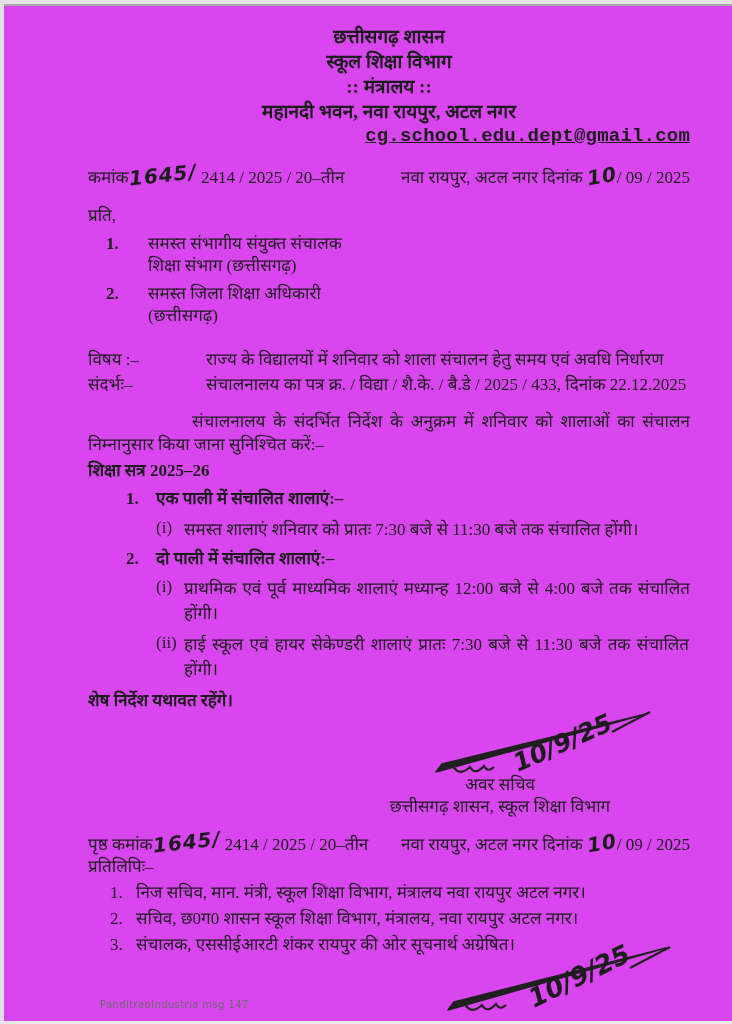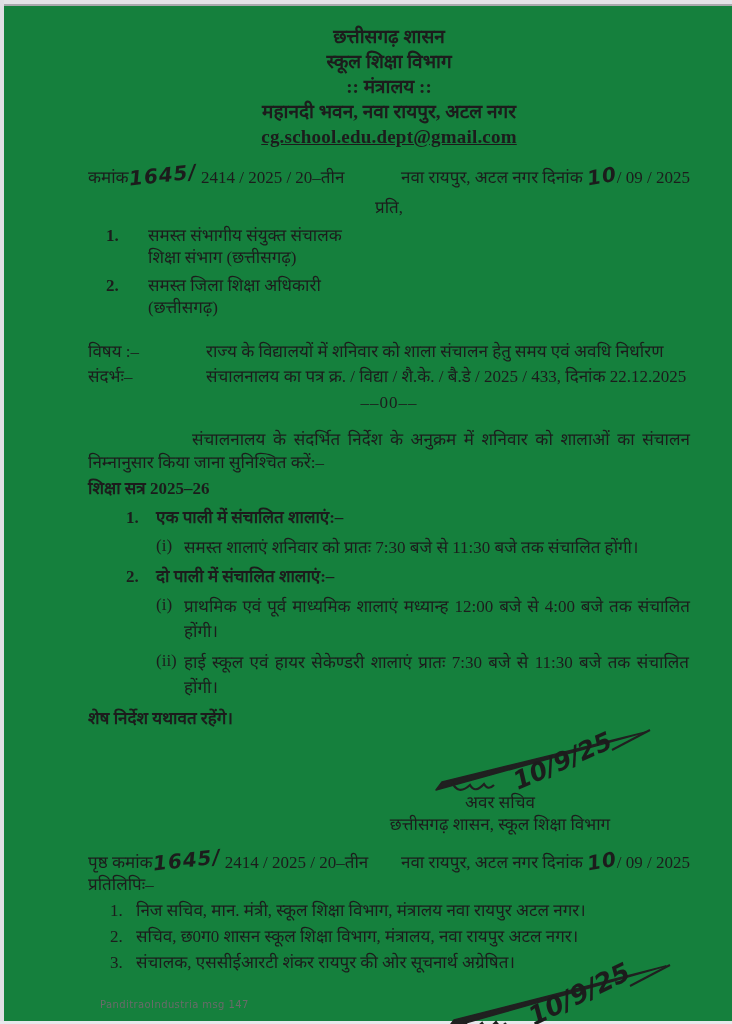--- a/index.html
+++ b/index.html
@@ -10,43 +10,43 @@
     color:#1c1c1c;
     position:relative;
   }
   .scan-edge-top{position:absolute;top:4px;left:0;width:100%;height:2px;background:#8d8d93;opacity:.75;}
   .scan-edge-top2{position:absolute;top:0;left:0;width:100%;height:4px;background:#e3e3e7;}
   .scan-edge-left{position:absolute;top:0;left:0;width:4px;height:100%;background:#dfdfe4;}
   .scan-edge-bottom{position:absolute;bottom:0;left:0;width:100%;height:3px;background:#e8e8ec;}
 
   .page{
     position:absolute;top:6px;left:4px;right:0;bottom:3px;
-    background:#15803d;
+    background:#d946ef;
     padding:16px 42px 0 84px;
     box-sizing:border-box;
     font-size:17px;
     line-height:1.3;
   }
   .center{text-align:center;}
   .header-block{margin-top:2px;}
   .header-block div{font-size:19px;font-weight:bold;line-height:25px;}
-  .email{font-size:17px;font-weight:bold;text-decoration:underline;letter-spacing:.2px;font-family:Liberation Serif, serif;}
+  .email{font-size:17px;font-weight:bold;text-decoration:underline;letter-spacing:.2px;font-family:Liberation Mono, monospace;text-align:right;}
 
   .refline{display:flex;justify-content:space-between;align-items:baseline;margin-top:14px;white-space:nowrap;}
   .hand{
     font-family:"DejaVu Sans",sans-serif;
     font-style:italic;font-weight:600;
     font-size:20px;
     display:inline-block;
     transform:rotate(-6deg) translateY(-1px);
     letter-spacing:1px;
   }
   .hand-day{transform:rotate(-10deg);}
 
-  .to-label{margin-top:8px;text-align:center;}
+  .to-label{margin-top:16px;}
   .addressee{display:flex;margin-top:6px;}
   .addressee .num{width:42px;margin-left:18px;font-weight:bold;}
   .addressee .lines div{line-height:22px;}
 
   .subj-row{display:flex;margin-top:22px;gap:21px;}
   .subj-row .lbl{width:97px;flex:0 0 97px;}
   .separator{text-align:center;margin-top:4px;letter-spacing:1px;}
 
   .body-para{margin-top:14px;text-align:justify;text-indent:104px;line-height:23px;}
   .session{font-weight:bold;margin-top:4px;}
@@ -124,21 +124,20 @@
   </div>
 
   <div class="subj-row">
     <span class="lbl">विषय :–</span>
     <span>राज्य के विद्यालयों में शनिवार को शाला संचालन हेतु समय एवं अवधि निर्धारण</span>
   </div>
   <div class="subj-row" style="margin-top:3px;">
     <span class="lbl">संदर्भः–</span>
     <span>संचालनालय का पत्र क्र. / विद्या / शै.के. / बै.डे / 2025 / 433, दिनांक 22.12.2025</span>
   </div>
-  <div class="separator">––00––</div>
 
   <div class="body-para">संचालनालय के संदर्भित निर्देश के अनुक्रम में शनिवार को शालाओं का संचालन निम्नानुसार किया जाना सुनिश्चित करें:–</div>
   <div class="session">शिक्षा सत्र 2025–26</div>
 
   <div class="item">
     <span class="num">1.</span>
     <span class="head">एक पाली में संचालित शालाएं:–</span>
   </div>
   <div class="subitem">
     <span class="num">(i)</span>

